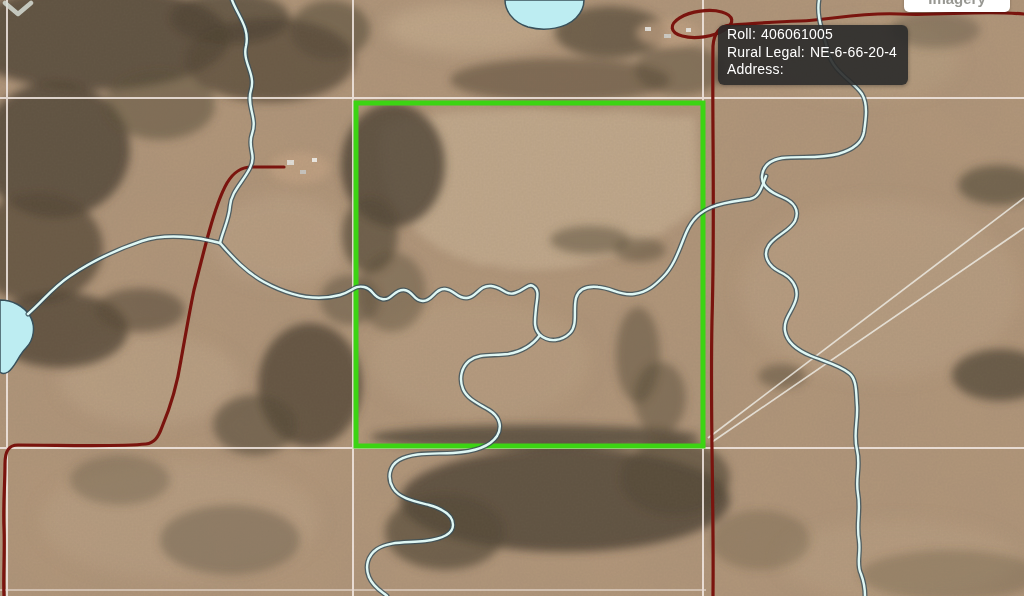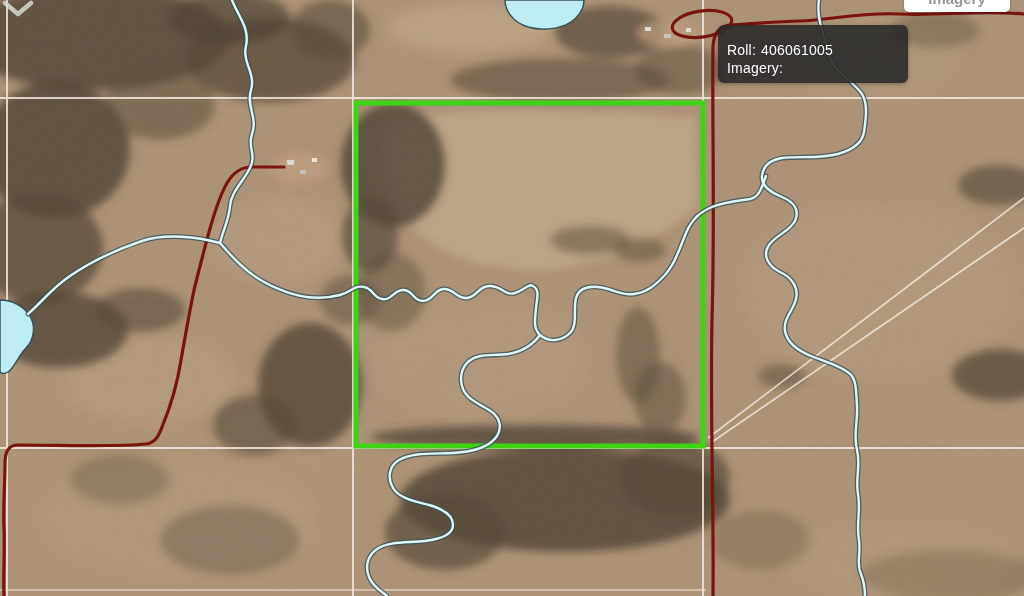--- a/index.html
+++ b/index.html
@@ -8,21 +8,21 @@
     background:#b3977b;
     font-family:"Liberation Sans", sans-serif;
     cursor:default;
   }
   #map-root svg{position:absolute;left:0;top:0;display:block;}
   
   .tooltip{
     position:absolute;left:718px;top:25px;width:172px;
     background:rgba(42,42,42,0.9);
     border-radius:6px;
-    padding:17px 9px 6px 9px;
+    padding:1px 9px 6px 9px;
     color:#ffffff;font-size:14px;line-height:17.5px;letter-spacing:.2px;
     box-shadow:0 1px 4px rgba(0,0,0,.35);
     white-space:nowrap;
   }
   .tooltip .t-line span.v{margin-left:5px;}
   
   .basemap-label{
     position:absolute;left:904px;top:-16px;width:106px;height:28px;
     background:#ffffff;border-radius:5px;
     display:flex;align-items:center;justify-content:center;
@@ -179,21 +179,24 @@
         <path d="M540,335 C532,346 520,352 508,354 C492,356 479,353 469,361 C461,368 459,379 463,389 C467,399 479,404 489,410 C499,416 503,426 497,436 C489,448 471,452 453,453 C433,454 413,452 399,460 C389,466 387,478 393,488 C399,498 413,501 429,505 C443,509 453,515 453,525 C453,535 441,539 425,541 C407,543 389,541 377,549 C367,556 365,567 369,577 C373,587 381,591 387,596"></path>
       </g>
     </g>
   </svg>
 
   <div class="tooltip">
     <div class="t-line">
       <span>Roll:</span><span class="v">406061005</span>
     </div>
     <div class="t-line">
-      <span>Imagery:</span><span class="v"></span>
+      <span>Rural Legal:</span><span class="v">NE-6-66-20-4</span>
+    </div>
+    <div class="t-line">
+      <span>Address:</span><span class="v"></span>
     </div>
   </div>
 
   <div class="basemap-label">
     <span>Imagery</span>
   </div>
   <svg class="basemap-chevron" viewBox="0 0 36 18">
     <polyline points="5,3 18,14 31,3" fill="none" stroke="#d6dcd4" stroke-width="4.5" stroke-linecap="round" stroke-linejoin="round"></polyline>
   </svg>
 

